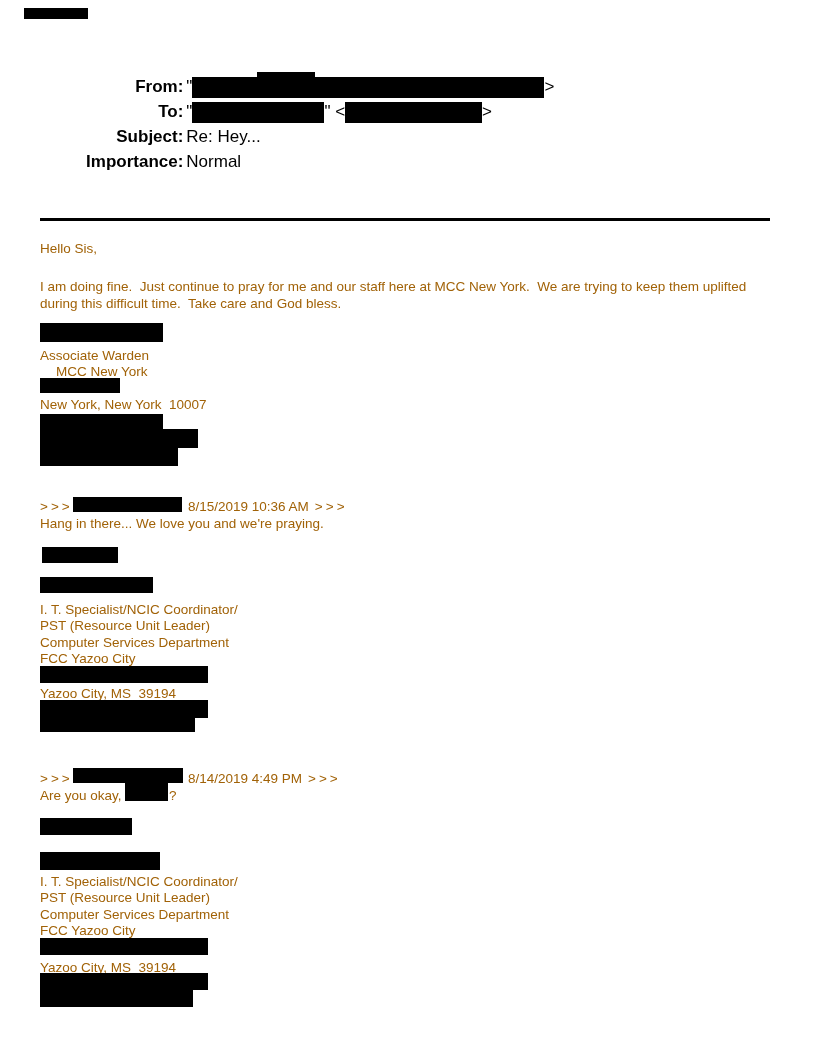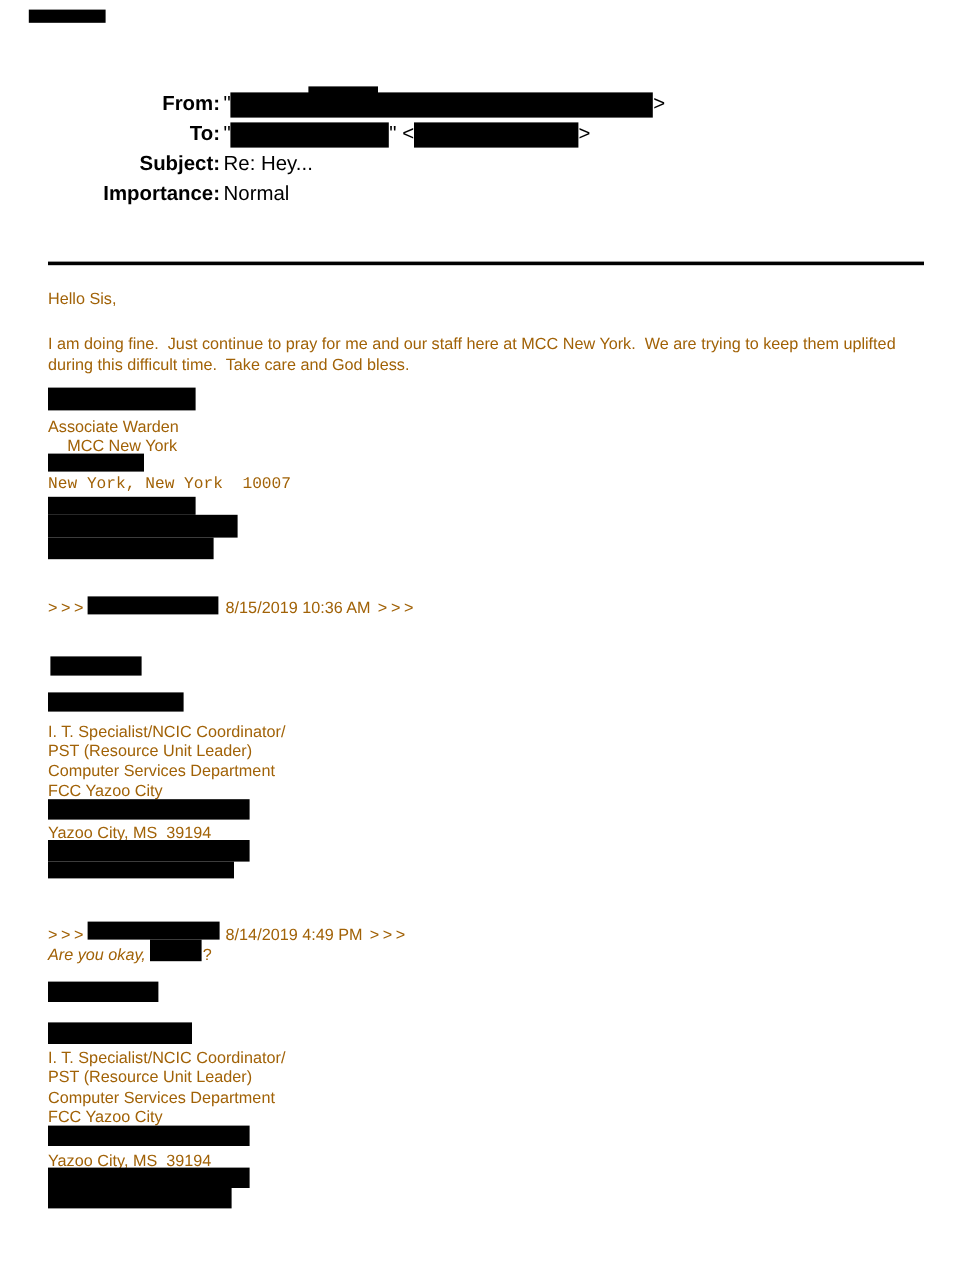--- a/index.html
+++ b/index.html
@@ -49,44 +49,45 @@
   <div class="rule"></div>
 
   <div class="line" style="left:40px;top:241px;">Hello Sis,</div>
   <div class="line" style="left:40px;top:279px;">I am doing fine.  Just continue to pray for me and our staff here at MCC New York.  We are trying to keep them uplifted</div>
   <div class="line" style="left:40px;top:296px;">during this difficult time.  Take care and God bless.</div>
 
   <div class="redact" style="left:40px;top:323px;width:123px;height:19px;"></div>
   <div class="line" style="left:40px;top:348px;">Associate Warden</div>
   <div class="line" style="left:40px;top:364px;margin-left:16px;">MCC New York</div>
   <div class="redact" style="left:40px;top:378px;width:80px;height:15px;"></div>
-  <div class="line" style="left:40px;top:397px;font-family:Liberation Mono, monospace;">New York, New York  10007</div>
+  <div class="line" style="left:40px;top:397px;">New York, New York  10007</div>
   <div class="redact" style="left:40px;top:414px;width:123px;height:15px;"></div>
   <div class="redact" style="left:40px;top:429px;width:158px;height:19px;"></div>
   <div class="redact" style="left:40px;top:448px;width:138px;height:18px;"></div>
 
   <div class="line arrows" style="left:40px;top:499px;">&gt;&gt;&gt;</div>
   <div class="redact" style="left:73px;top:497px;width:109px;height:15px;"></div>
   <div class="line" style="left:188px;top:499px;"><span>8/15/2019 10:36 AM</span><span class="arrows" style="margin-left:6px;">&gt;&gt;&gt;</span></div>
+  <div class="line" style="left:40px;top:516px;">Hang in there... We love you and we're praying.</div>
   <div class="redact" style="left:42px;top:547px;width:76px;height:16px;"></div>
 
   <div class="redact" style="left:40px;top:577px;width:113px;height:16px;"></div>
   <div class="line" style="left:40px;top:602px;">I. T. Specialist/NCIC Coordinator/</div>
   <div class="line" style="left:40px;top:618px;">PST (Resource Unit Leader)</div>
   <div class="line" style="left:40px;top:635px;">Computer Services Department</div>
   <div class="line" style="left:40px;top:651px;">FCC Yazoo City</div>
   <div class="redact" style="left:40px;top:666px;width:168px;height:17px;"></div>
   <div class="line" style="left:40px;top:686px;">Yazoo City, MS  39194</div>
   <div class="redact" style="left:40px;top:700px;width:168px;height:18px;"></div>
   <div class="redact" style="left:40px;top:718px;width:155px;height:14px;"></div>
 
   <div class="line arrows" style="left:40px;top:771px;">&gt;&gt;&gt;</div>
   <div class="redact" style="left:73px;top:768px;width:110px;height:15px;"></div>
   <div class="line" style="left:188px;top:771px;"><span>8/14/2019 4:49 PM</span><span class="arrows" style="margin-left:6px;">&gt;&gt;&gt;</span></div>
-  <div class="line" style="left:40px;top:788px;font-style:italic;">Are you okay, </div>
+  <div class="line" style="left:40px;top:788px;">Are you okay, </div>
   <div class="redact" style="left:125px;top:783px;width:43px;height:18px;"></div>
   <div class="line" style="left:169px;top:788px;">?</div>
   <div class="redact" style="left:40px;top:818px;width:92px;height:17px;"></div>
 
   <div class="redact" style="left:40px;top:852px;width:120px;height:18px;"></div>
   <div class="line" style="left:40px;top:874px;">I. T. Specialist/NCIC Coordinator/</div>
   <div class="line" style="left:40px;top:890px;">PST (Resource Unit Leader)</div>
   <div class="line" style="left:40px;top:907px;">Computer Services Department</div>
   <div class="line" style="left:40px;top:923px;">FCC Yazoo City</div>
   <div class="redact" style="left:40px;top:938px;width:168px;height:17px;"></div>

